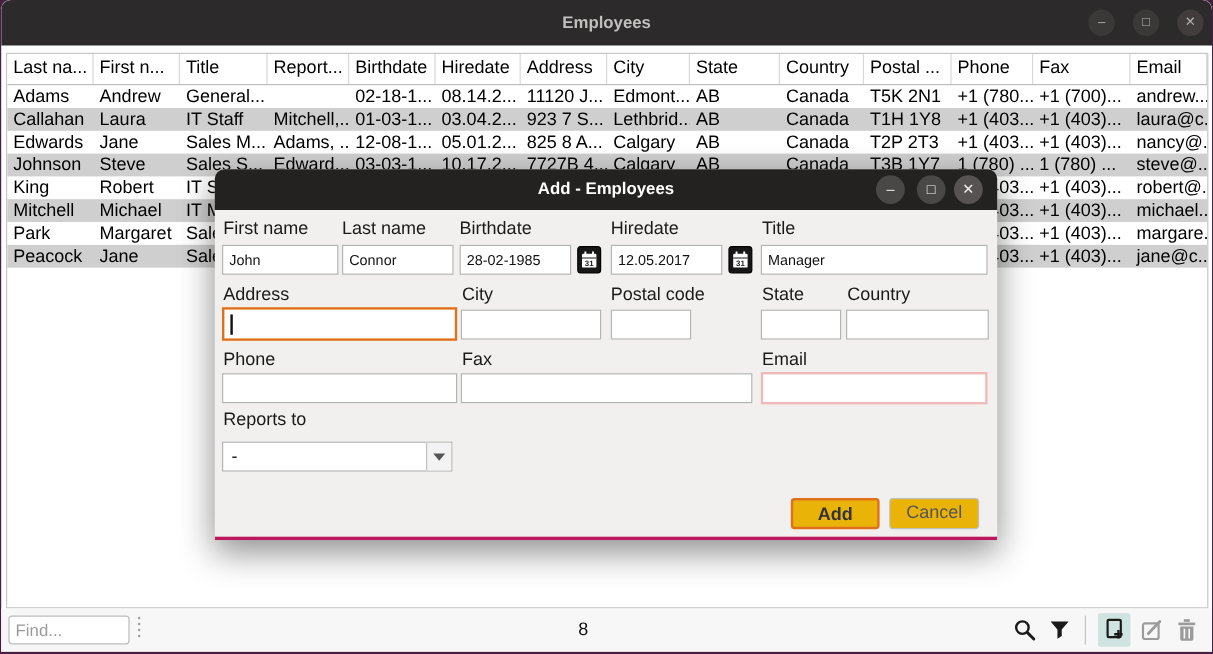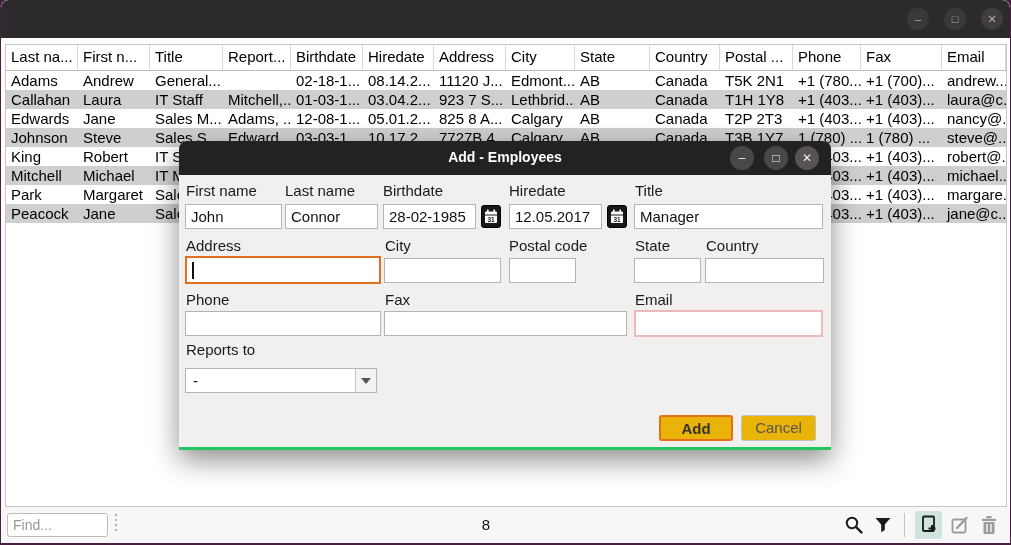--- a/index.html
+++ b/index.html
@@ -42,28 +42,28 @@
   .find::placeholder { color:#9a9a9a; }
   .handle { position:absolute; left:114px; top:7px; display:flex; flex-direction:column; gap:3px; }
   .handle i { width:2px; height:2px; border-radius:50%; background:#9a9a9a; }
   .count { position:absolute; left:470px; top:9px; width:30px; text-align:center; font-size:15px; color:#111; }
   .sbicons { position:absolute; right:10px; top:4px; height:28px; display:flex; align-items:center; gap:7px; }
   .sbicon { width:22px; height:22px; display:flex; align-items:center; justify-content:center; }
   .vsep { width:1px; height:24px; background:#c4c4c4; margin:0 3px; }
   .addbox { width:27px; height:28px; background:#cfe4e0; border-radius:2px; display:flex; align-items:center; justify-content:center; }
   
   .dialog { position:absolute; left:178px; top:141px; width:652px; height:309px; background:#f1f0ef;
-            border-radius:8px 8px 0 0; box-shadow:0 10px 28px rgba(0,0,0,.45); border-bottom:3px solid #22c55e; }
+            border-radius:8px 8px 0 0; box-shadow:0 10px 28px rgba(0,0,0,.45); border-bottom:3px solid #be185d; }
   .dtitlebar { position:absolute; left:0; top:0; width:100%; height:34px; background:#242121; border-radius:8px 8px 0 0; }
   .dtitlebar .title { position:absolute; left:0; right:0; top:8px; text-align:center; color:#fff; font-size:14px; font-weight:bold; }
   .dbtn { position:absolute; top:5px; width:24px; height:24px; border-radius:50%; background:#4a4747;
           color:#eee; font-size:12px; line-height:24px; text-align:center; }
   .dbtn.min { right:77px; } .dbtn.max { right:43px; } .dbtn.close { right:12px; background:#575353; }
   .dlabel { position:absolute; font-size:15px; color:#1a1a1a; }
-  .dinput { position:absolute; height:25px; border:1px solid #b4b4b4; background:#fff; font-size:15px; color:#111;
+  .dinput { position:absolute; height:25px; border:1px solid #b4b4b4; background:#fff; font-size:12px; color:#111;
             padding:0 5px; outline:none; font-family:"Liberation Sans",sans-serif; }
   .dinput.focused { border:2px solid #e0701a; height:28px; }
   .dinput.error { border:2px solid #efb9b9; height:27px; }
   .caret { position:absolute; left:13px; top:121px; width:2px; height:17px; background:#111; }
   .calbtn { position:absolute; width:20px; height:23px; background:#171717; border:1px solid #000; border-radius:3px;
             display:flex; align-items:center; justify-content:center; }
   .combo { position:absolute; left:6px; top:227px; width:192px; height:25px; background:#fff; border:1px solid #b4b4b4; }
   .combo .val { position:absolute; left:7px; top:3px; font-size:15px; color:#111; }
   .combo .arrowbox { position:absolute; right:0; top:0; width:21px; height:23px; background:#f3f3f3; border-left:1px solid #c4c4c4;
             display:flex; align-items:center; justify-content:center; }
@@ -72,20 +72,21 @@
              font-size:15px; line-height:23px; }
   .dbutton.add { left:480px; width:74px; border:2px solid #e0701a; color:#333; font-weight:bold; }
   .dbutton.cancel { left:562px; width:75px; border:1px solid #c0c0c0; color:#555; }
 </style>
 </head>
 <body>
 
 <div class="window">
 
   <div class="titlebar">
+    <div class="title">Employees</div>
     <div class="wbtn min">–</div>
     <div class="wbtn max">□</div>
     <div class="wbtn close">✕</div>
   </div>
 
   <div class="grid">
     <div class="thead">
       <div class="th">Last na...</div>
       <div class="th">First n...</div>
       <div class="th">Title</div>

